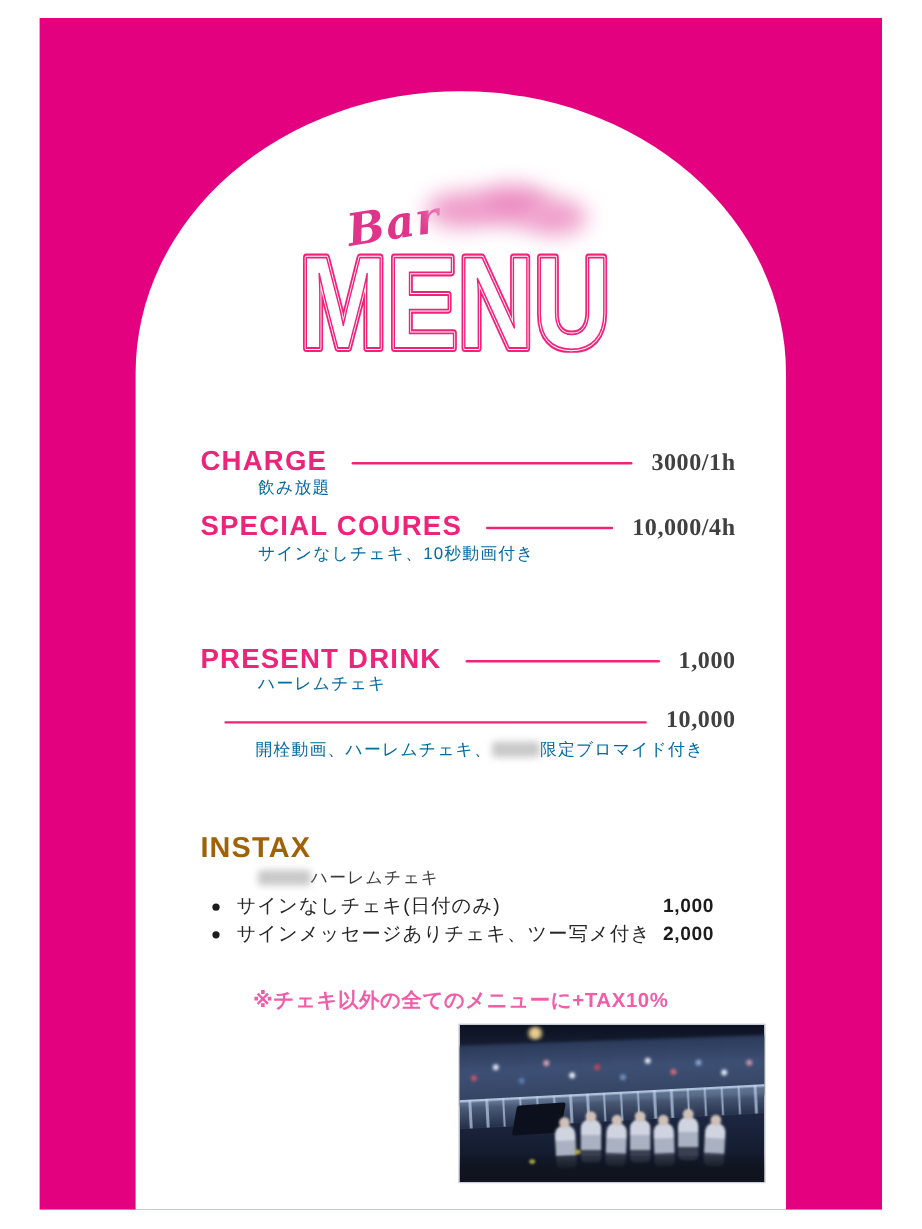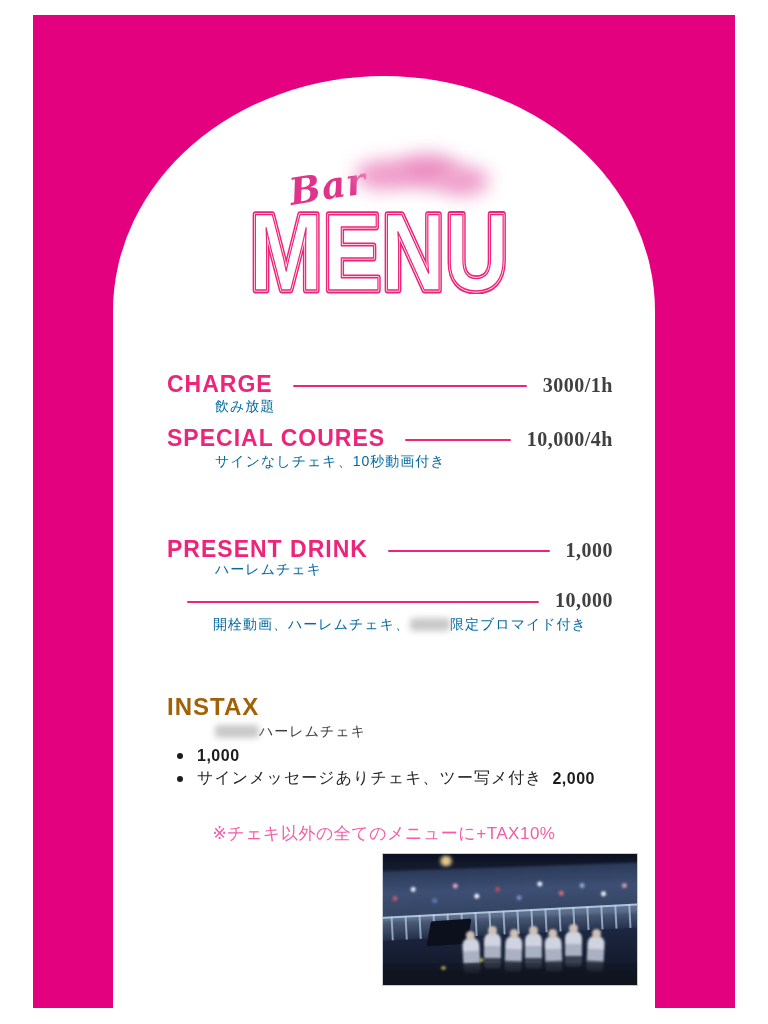--- a/index.html
+++ b/index.html
@@ -44,21 +44,21 @@
   
   .instax-title { position:absolute; left:54px; top:617px; color:#a16207; font-weight:700; font-size:24px; letter-spacing:1px; }
   .instax-note  { position:absolute; left:102px; top:647px; font-size:14px; color:#3c3c3c; letter-spacing:1px; }
   .instax-list  { position:absolute; left:64px; top:668px; width:418px; }
   .instax-item  { display:flex; align-items:center; height:23px; }
   .dot { width:6px; height:6px; border-radius:50%; background:#1c1c1c; margin-right:14px; flex:none; }
   .instax-label { flex:1; font-size:16px; color:#262626; letter-spacing:1px; white-space:nowrap; }
   .instax-price { font-size:16px; color:#1c1c1c; font-weight:700; letter-spacing:0.5px; }
 
   .tax-note { position:absolute; left:0; top:746px; width:100%; text-align:center;
-              color:#f25ca8; font-size:17px; font-weight:400; letter-spacing:0.5px; }
+              color:#f25ca8; font-size:17px; font-weight:700; letter-spacing:0.5px; }
 
   
   .photo { position:absolute; left:269px; top:777px; width:256px; height:133px; border:1px solid #c9ccd4;
            background:linear-gradient(180deg,#0c1120 0%,#24304d 32%,#1c2640 58%,#0f1422 100%); overflow:hidden; }
   .ph-chandelier { position:absolute; left:54px; top:1px; width:18px; height:12px; border-radius:50%;
                    background:radial-gradient(circle,#e7cc8d 0 30%,rgba(231,204,141,0) 70%); filter:blur(1.5px); }
   .ph-crowd { position:absolute; left:-4px; top:13px; width:264px; height:50px; transform:rotate(-2deg);
     background:
       radial-gradient(circle at 6% 55%,#c2566a 0 2px,transparent 3px),
       radial-gradient(circle at 13% 38%,#dfe6f2 0 2px,transparent 3px),
@@ -154,20 +154,21 @@
     </div>
 
     <div class="instax-title">INSTAX</div>
     <div class="instax-note">
       <span class="blur-patch"></span><span>ハーレムチェキ</span>
     </div>
 
     <div class="instax-list">
       <div class="instax-item">
         <span class="dot"></span>
+        <span class="instax-label">サインなしチェキ(日付のみ)</span>
         <span class="instax-price">1,000</span>
       </div>
       <div class="instax-item">
         <span class="dot"></span>
         <span class="instax-label">サインメッセージありチェキ、ツー写メ付き</span>
         <span class="instax-price">2,000</span>
       </div>
     </div>
 
     <div class="tax-note">※チェキ以外の全てのメニューに+TAX10%</div>

